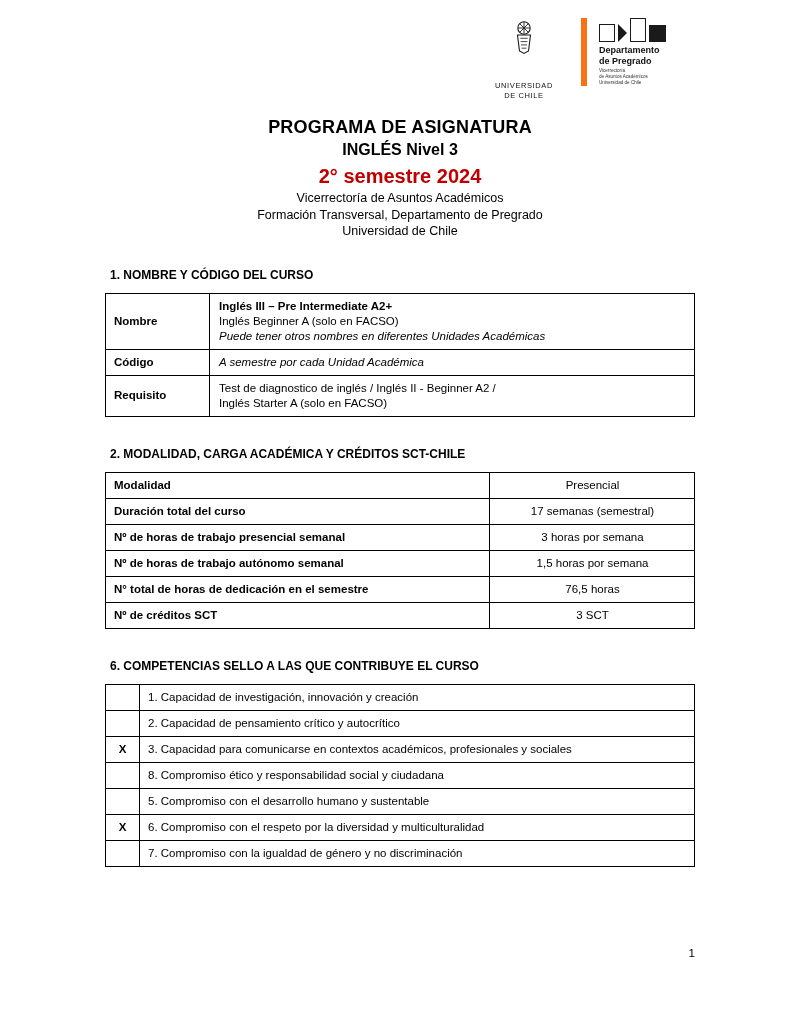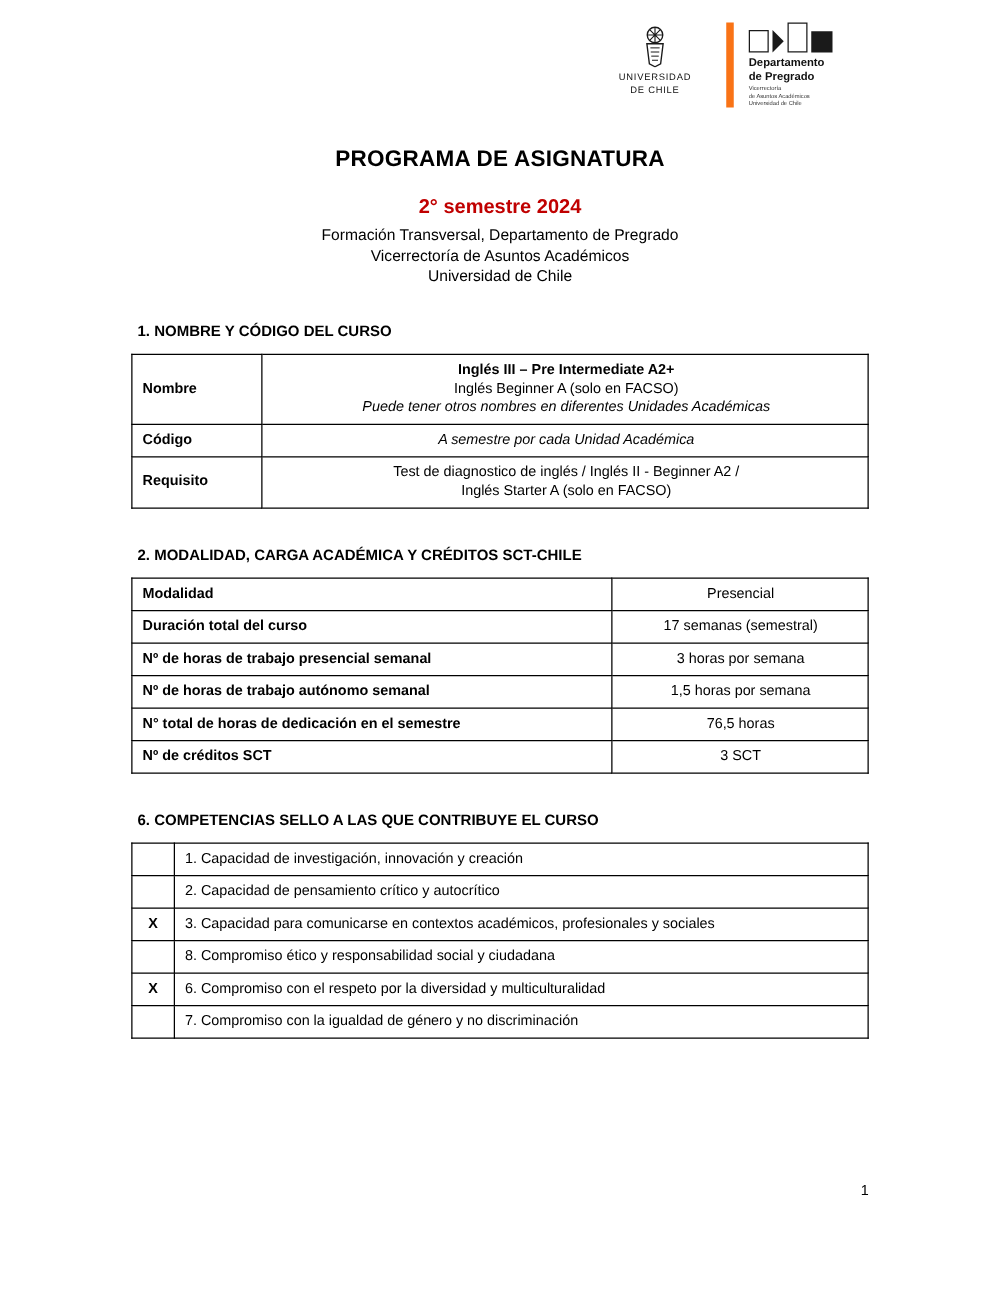--- a/index.html
+++ b/index.html
@@ -30,20 +30,21 @@
     align-items: flex-start;
     gap: 14px;
     height: 72px;
   }
   .logo-uchile {
     display: flex;
     flex-direction: column;
     align-items: center;
     width: 86px;
     padding-top: 2px;
+    gap: 24px;
   }
   .logo-uchile .crest {
     width: 30px;
     height: 34px;
     position: relative;
   }
   .logo-uchile .crest svg { display: block; }
   .logo-uchile .uc-text {
     font-size: 7.5px;
     letter-spacing: 0.6px;
@@ -104,25 +105,25 @@
     letter-spacing: 0.2px;
     line-height: 23px;
   }
   .title-sub {
     font-size: 16px;
     font-weight: bold;
     line-height: 20px;
     margin-top: 1px;
   }
   .title-sem {
-    font-size: 16px;
+    font-size: 20px;
     font-weight: bold;
     color: #c00000;
     line-height: 20px;
-    margin-top: 17px;
+    margin-top: 6px;
   }
   .title-org {
     font-size: 12.5px;
     line-height: 16.5px;
     margin-top: 4px;
   }
 
   
   .section-h {
     font-size: 12px;
@@ -142,21 +143,21 @@
     border: 1px solid #000;
     padding: 5px 7px;
     vertical-align: middle;
     line-height: 15px;
   }
   .t1 td.label {
     width: 88px;
     font-weight: bold;
     padding-left: 8px;
   }
-  .t1 td.val { padding-left: 9px; text-align: center; }
+  .t1 td.val { padding-left: 9px; }
   .bold { font-weight: bold; }
   .ital { font-style: italic; }
 
   .t2 td.label {
     font-weight: bold;
     width: 368px;
     padding-left: 8px;
   }
   .t2 td.val { padding-left: 8px; text-align: center; }
 
@@ -212,24 +213,25 @@
         <div>Vicerrectoría</div>
         <div>de Asuntos Académicos</div>
         <div>Universidad de Chile</div>
       </div>
     </div>
 
   </div>
 
   <div class="title-block">
     <div class="title-main">PROGRAMA DE ASIGNATURA</div>
+    <div class="title-sub">INGLÉS Nivel 3</div>
     <div class="title-sem">2° semestre 2024</div>
     <div class="title-org">
+      <div>Vicerrectoría de Asuntos Académicos</div>
       <div>Formación Transversal, Departamento de Pregrado</div>
-      <div>Vicerrectoría de Asuntos Académicos</div>
       <div>Universidad de Chile</div>
     </div>
   </div>
 
   <div class="section-h s1">1. NOMBRE Y CÓDIGO DEL CURSO</div>
   <table class="t1">
     <tbody>
       <tr>
         <td class="label">Nombre</td>
         <td class="val">
@@ -295,20 +297,24 @@
       </tr>
       <tr>
         <td class="mark">X</td>
         <td class="item">3. Capacidad para comunicarse en contextos académicos, profesionales y sociales</td>
       </tr>
       <tr>
         <td class="mark"></td>
         <td class="item">8. Compromiso ético y responsabilidad social y ciudadana</td>
       </tr>
       <tr>
+        <td class="mark"></td>
+        <td class="item">5. Compromiso con el desarrollo humano y sustentable</td>
+      </tr>
+      <tr>
         <td class="mark">X</td>
         <td class="item">6. Compromiso con el respeto por la diversidad y multiculturalidad</td>
       </tr>
       <tr>
         <td class="mark"></td>
         <td class="item">7. Compromiso con la igualdad de género y no discriminación</td>
       </tr>
     </tbody>
   </table>
 

